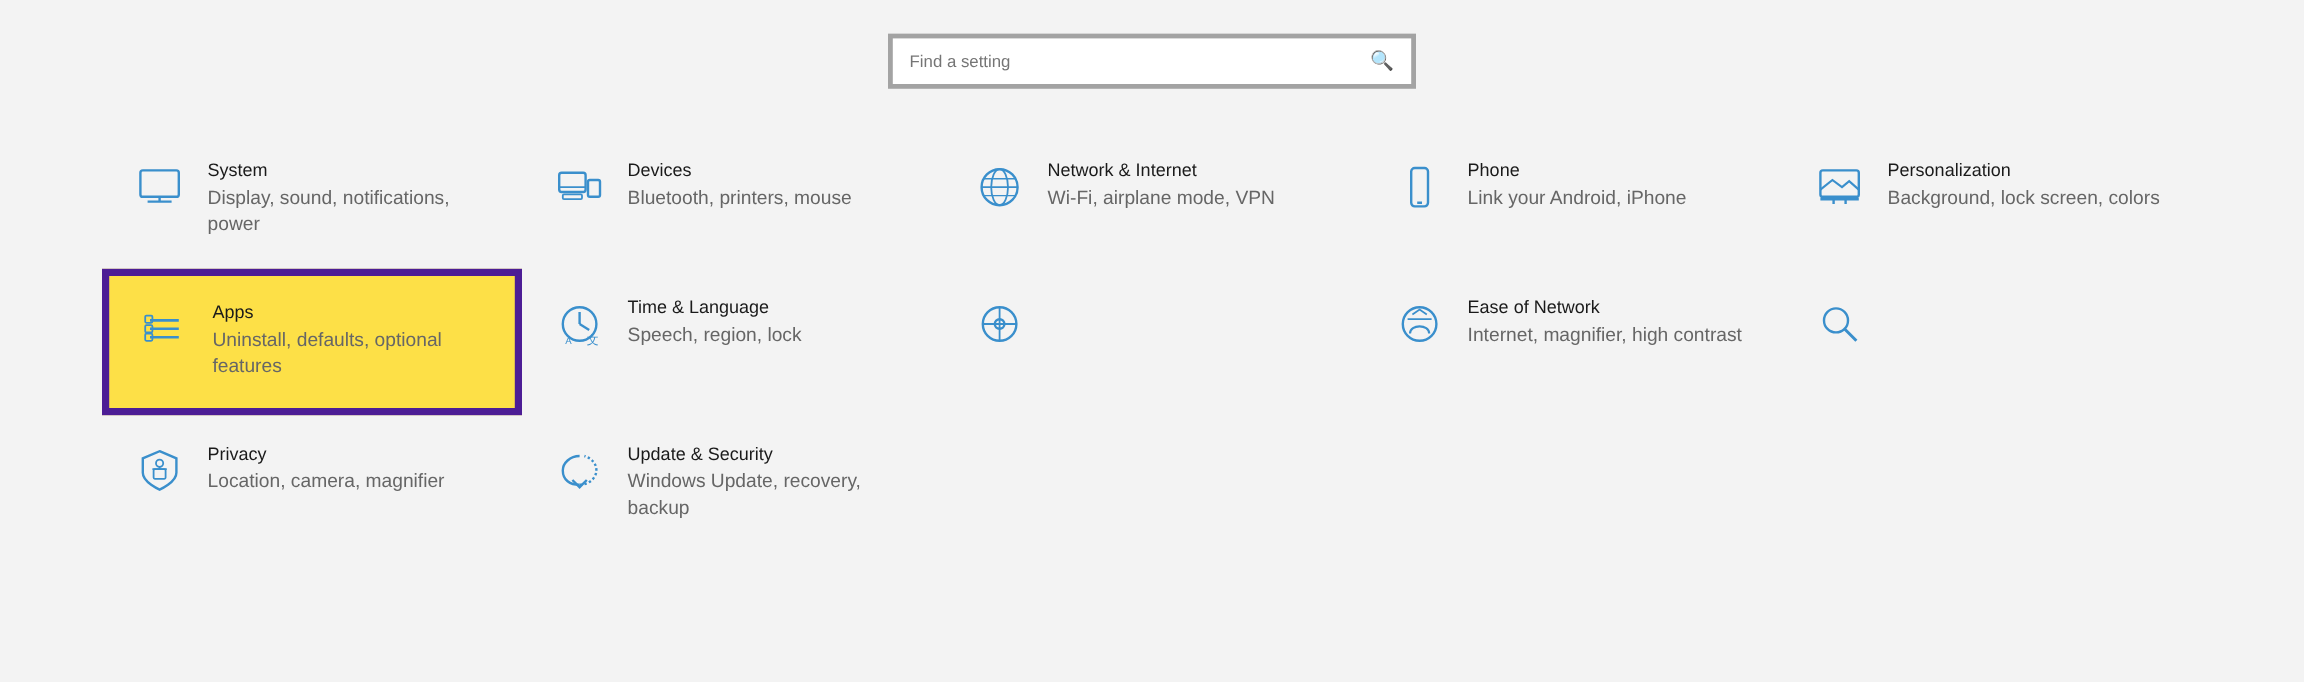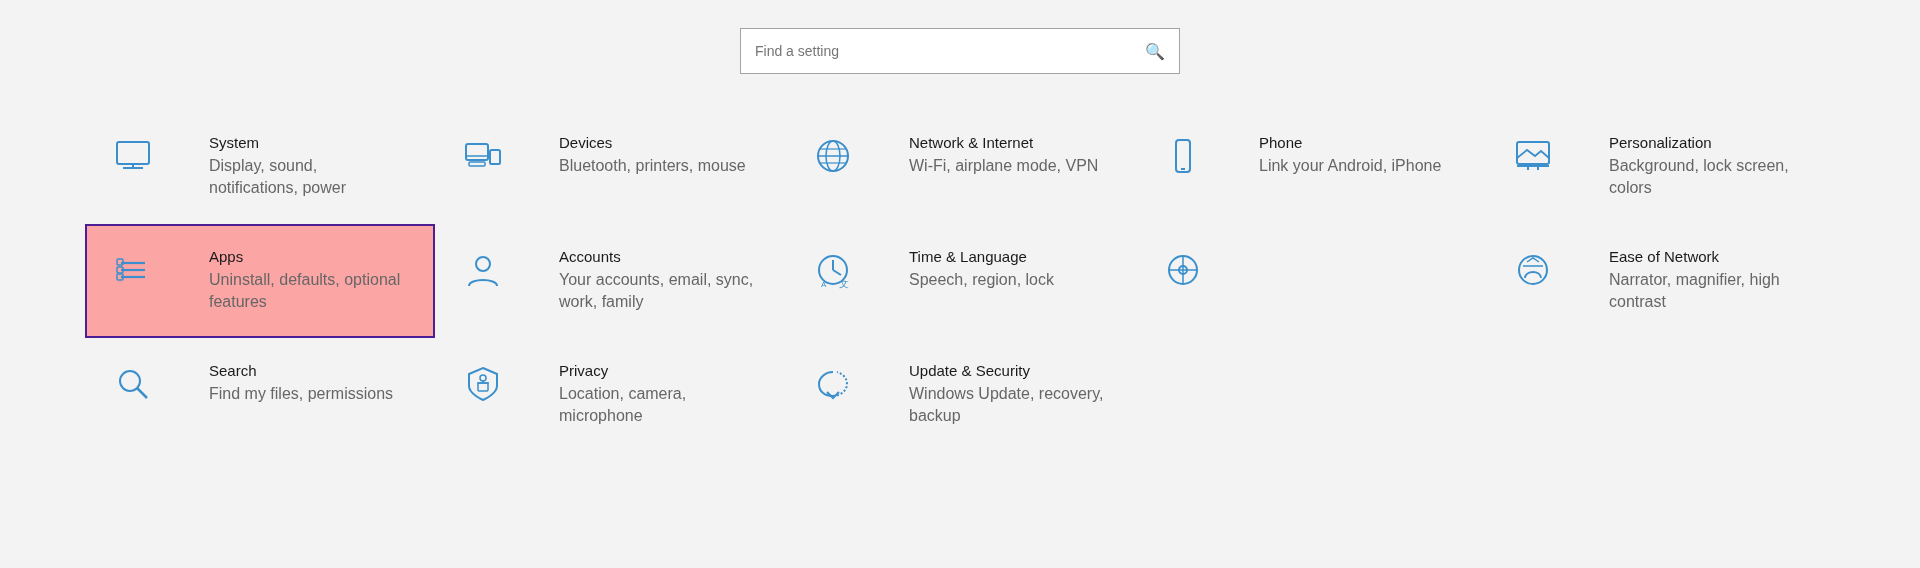--- a/index.html
+++ b/index.html
@@ -18,21 +18,21 @@
     .search-bar-wrapper {
       display: flex;
       justify-content: center;
       width: 100%;
       margin-bottom: 36px;
     }
     .search-bar {
       display: flex;
       align-items: center;
       background: #fff;
-      border: 1px solid #a3a3a3;
+      border: 4px solid #a3a3a3;
       width: 440px;
       height: 46px;
       padding: 16px 14px;
     }
     .search-bar input {
       flex: 1;
       border: none;
       outline: none;
       font-size: 14px;
       color: #555;
@@ -52,43 +52,42 @@
     .settings-item {
       display: flex;
       flex-direction: row;
       align-items: flex-start;
       padding: 22px 24px 22px 20px;
       cursor: pointer;
       border: 2px solid transparent;
       min-height: 110px;
     }
     .settings-item.selected {
-      border: 2px solid #4c1d95;
-      background: #fca5a5;
+      border: 6px solid #4c1d95;
+      background: #fde047;
     }
     .icon-area {
       width: 52px;
       min-width: 52px;
       display: flex;
       align-items: center;
       justify-content: center;
       margin-right: 14px;
       padding-top: 2px;
     }
     .icon-area svg {
       width: 40px;
       height: 40px;
       fill: none;
       stroke: #3a8fcc;
       stroke-width: 1.5;
     }
     .text-area {
       display: flex;
       flex-direction: column;
-      margin-left: 36px;
     }
     .item-title {
       font-size: 15px;
       font-weight: 400;
       color: #1a1a1a;
       margin-bottom: 4px;
     }
     .item-subtitle {
       font-size: 16px;
       color: #666;
@@ -189,32 +188,20 @@
           </svg>
     </div>
     <div class="text-area">
       <div class="item-title">Apps</div>
       <div class="item-subtitle">Uninstall, defaults, optional features</div>
     </div>
   </div>
       <div class="settings-item">
     <div class="icon-area">
       <svg viewBox="0 0 40 40">
-            <circle cx="20" cy="14" r="7" stroke="#3a8fcc" stroke-width="2" fill="none"></circle>
-            <path d="M6 36 C6 28 34 28 34 36" stroke="#3a8fcc" stroke-width="2" fill="none"></path>
-          </svg>
-    </div>
-    <div class="text-area">
-      <div class="item-title">Accounts</div>
-      <div class="item-subtitle">Your accounts, email, sync, work, family</div>
-    </div>
-  </div>
-      <div class="settings-item">
-    <div class="icon-area">
-      <svg viewBox="0 0 40 40">
             <circle cx="20" cy="20" r="14" stroke="#3a8fcc" stroke-width="2" fill="none"></circle>
             <line x1="20" y1="10" x2="20" y2="20" stroke="#3a8fcc" stroke-width="2"></line>
             <line x1="20" y1="20" x2="28" y2="25" stroke="#3a8fcc" stroke-width="2"></line>
             <text x="8" y="37" font-size="8" fill="#3a8fcc" stroke="none" font-family="Arial">A</text>
             <text x="26" y="37" font-size="10" fill="#3a8fcc" stroke="none" font-family="Arial">文</text>
           </svg>
     </div>
     <div class="text-area">
       <div class="item-title">Time &amp; Language</div>
       <div class="item-subtitle">Speech, region, lock</div>
@@ -234,48 +221,44 @@
     <div class="icon-area">
       <svg viewBox="0 0 40 40">
             <circle cx="20" cy="20" r="14" stroke="#3a8fcc" stroke-width="2" fill="none"></circle>
             <path d="M12 28 C12 20 28 20 28 28" stroke="#3a8fcc" stroke-width="1.8" fill="none"></path>
             <line x1="10" y1="16" x2="30" y2="16" stroke="#3a8fcc" stroke-width="1.5"></line>
             <path d="M14 12 L20 8 L26 12" stroke="#3a8fcc" stroke-width="1.5" fill="none"></path>
           </svg>
     </div>
     <div class="text-area">
       <div class="item-title">Ease of Network</div>
-      <div class="item-subtitle">Narrator, magnifier, high contrast</div>
+      <div class="item-subtitle">Internet, magnifier, high contrast</div>
     </div>
   </div>
       <div class="settings-item">
     <div class="icon-area">
       <svg viewBox="0 0 40 40">
             <circle cx="17" cy="17" r="10" stroke="#3a8fcc" stroke-width="2" fill="none"></circle>
             <line x1="24" y1="24" x2="34" y2="34" stroke="#3a8fcc" stroke-width="2.5"></line>
           </svg>
-    </div>
-    <div class="text-area">
-      <div class="item-title">Search</div>
-      <div class="item-subtitle">Find my files, permissions</div>
     </div>
   </div>
       <div class="settings-item">
     <div class="icon-area">
       <svg viewBox="0 0 40 40">
             <path d="M20 4 L34 10 L34 22 C34 30 20 36 20 36 C20 36 6 30 6 22 L6 10 Z" stroke="#3a8fcc" stroke-width="2" fill="none"></path>
             <line x1="14" y1="19" x2="26" y2="19" stroke="#3a8fcc" stroke-width="1.5"></line>
             <rect x="15" y="19" width="10" height="8" rx="1" stroke="#3a8fcc" stroke-width="1.5" fill="none"></rect>
             <circle cx="20" cy="14" r="3" stroke="#3a8fcc" stroke-width="1.5" fill="none"></circle>
             <line x1="20" y1="17" x2="20" y2="19" stroke="#3a8fcc" stroke-width="1.5"></line>
           </svg>
     </div>
     <div class="text-area">
       <div class="item-title">Privacy</div>
-      <div class="item-subtitle">Location, camera, microphone</div>
+      <div class="item-subtitle">Location, camera, magnifier</div>
     </div>
   </div>
       <div class="settings-item">
     <div class="icon-area">
       <svg viewBox="0 0 40 40">
             <path d="M20 8 C12 8 6 14 6 20 C6 28 12 32 20 32" stroke="#3a8fcc" stroke-width="2" fill="none"></path>
             <path d="M20 32 C28 32 34 26 34 20 C34 14 30 10 24 8" stroke="#3a8fcc" stroke-width="2" fill="none" stroke-dasharray="2 2"></path>
             <polyline points="14,28 20,34 26,28" stroke="#3a8fcc" stroke-width="2" fill="none"></polyline>
           </svg>
     </div>

